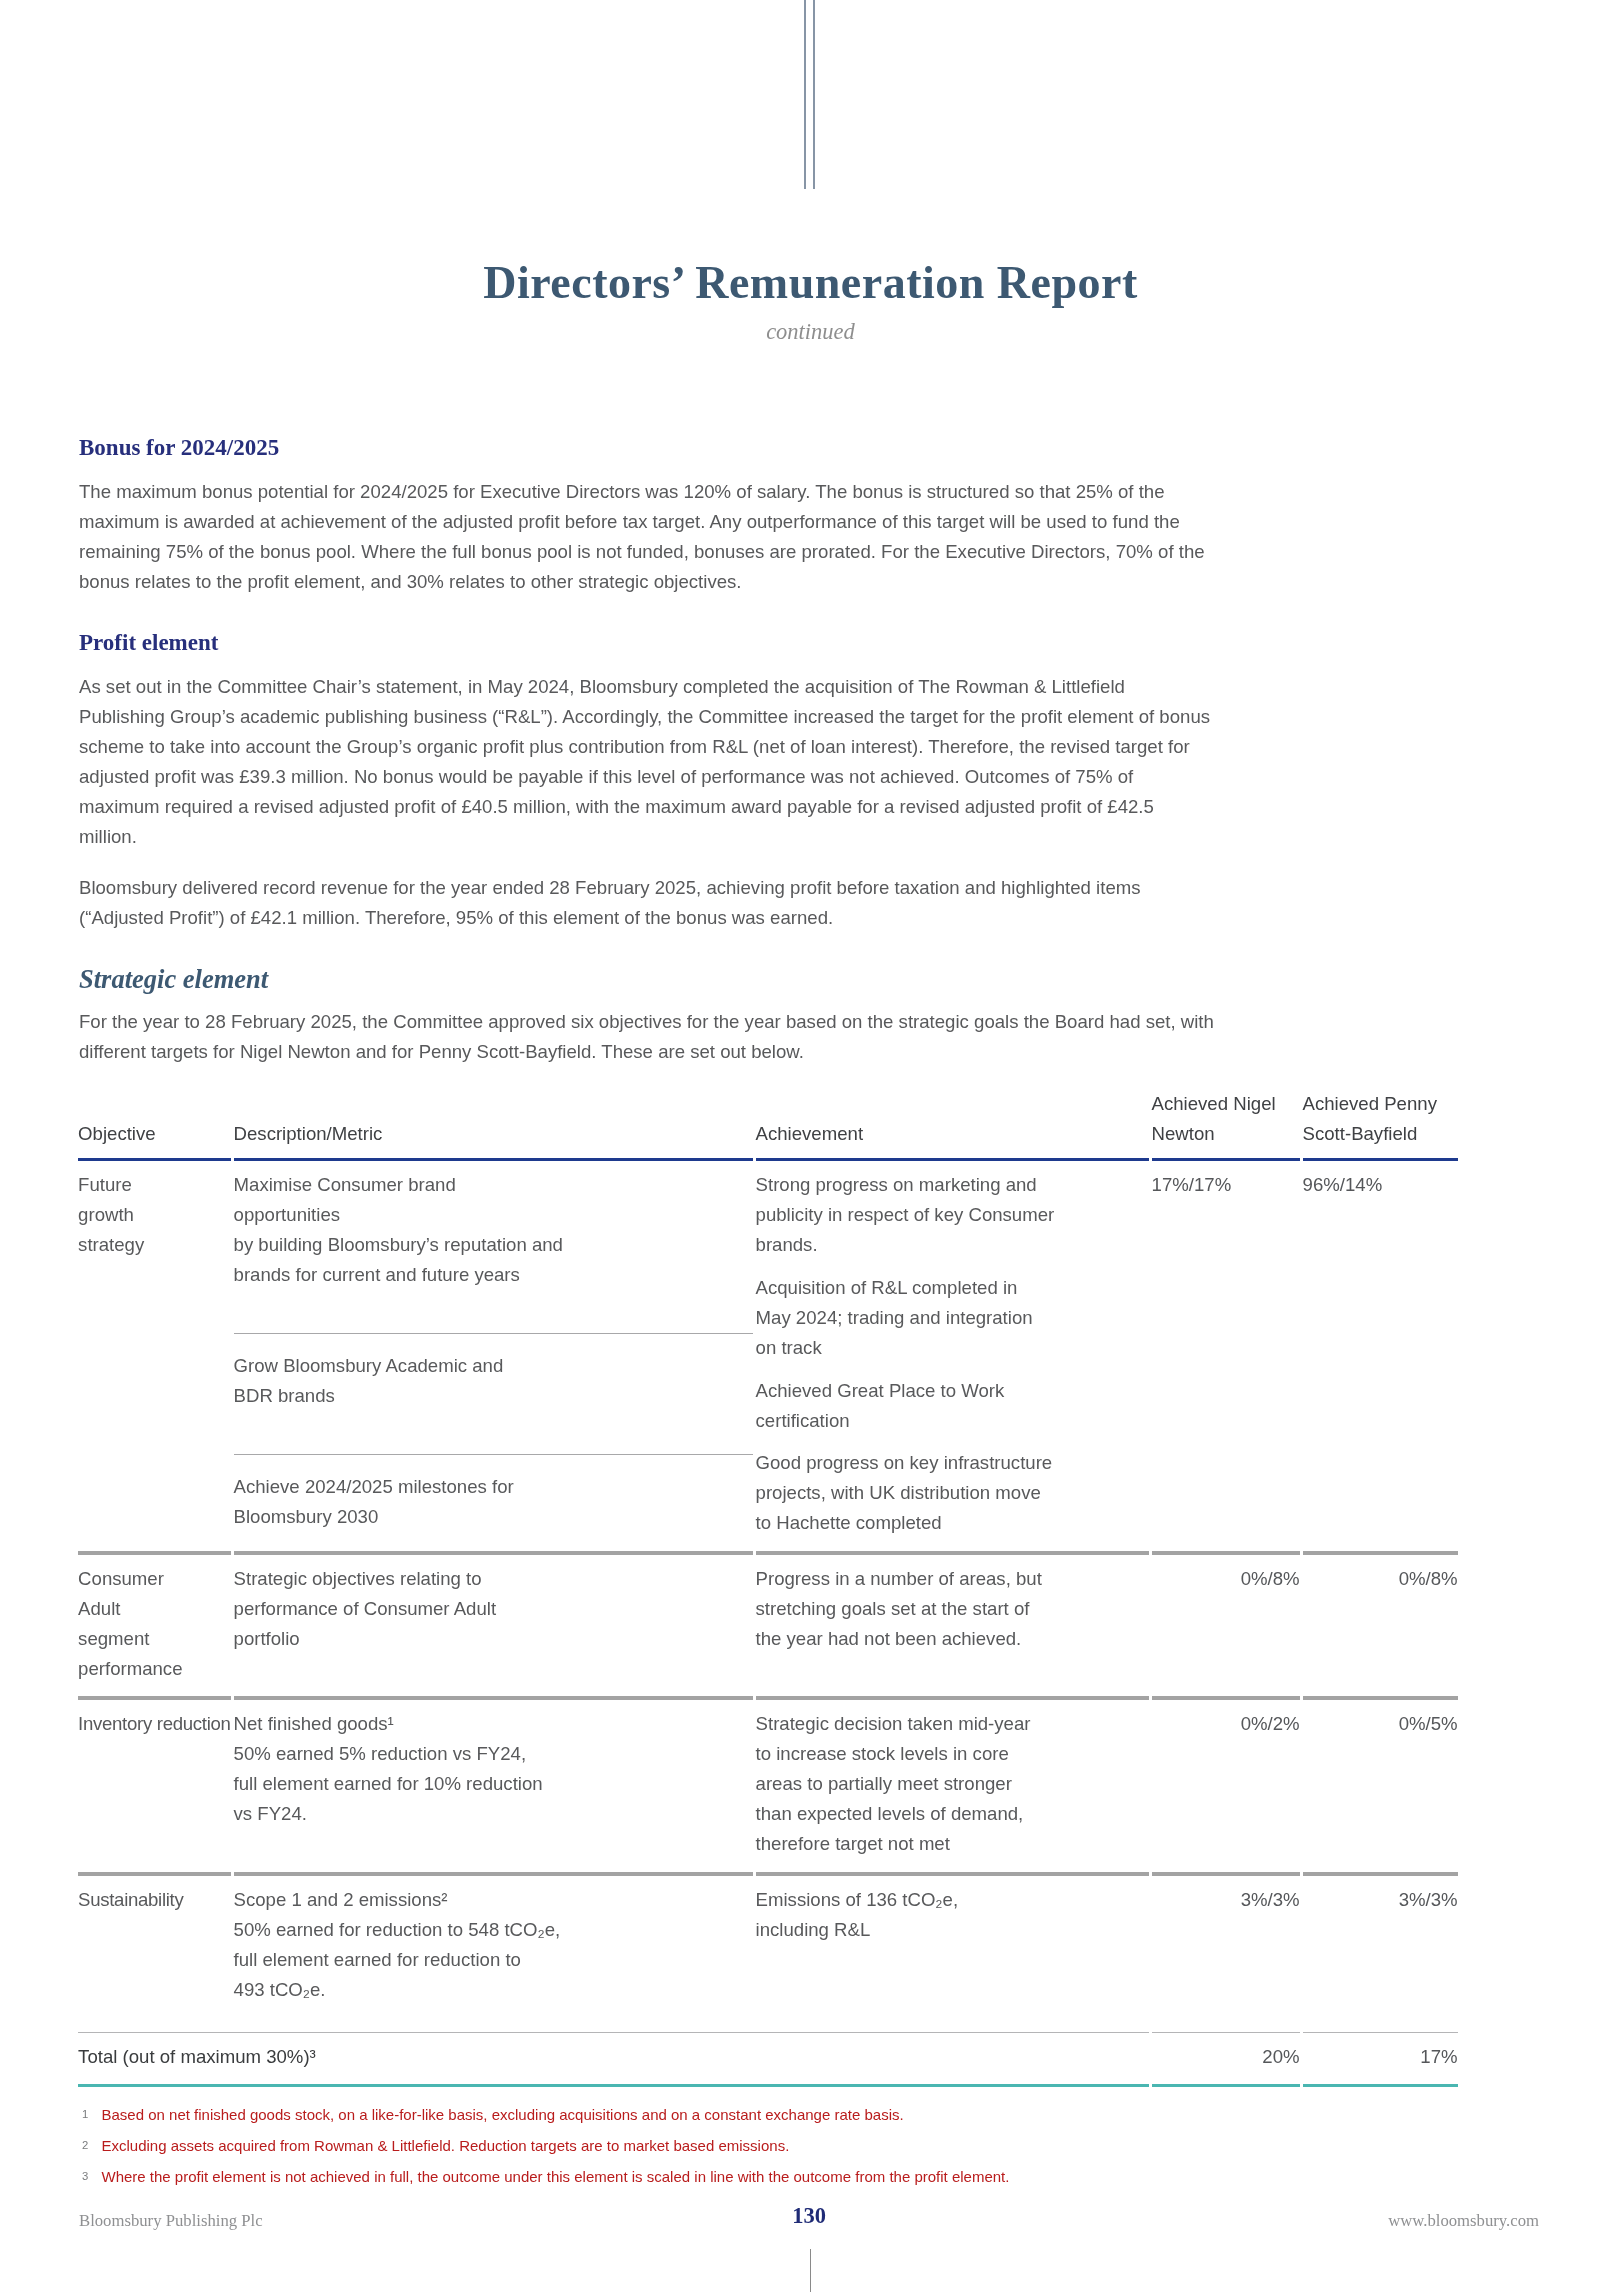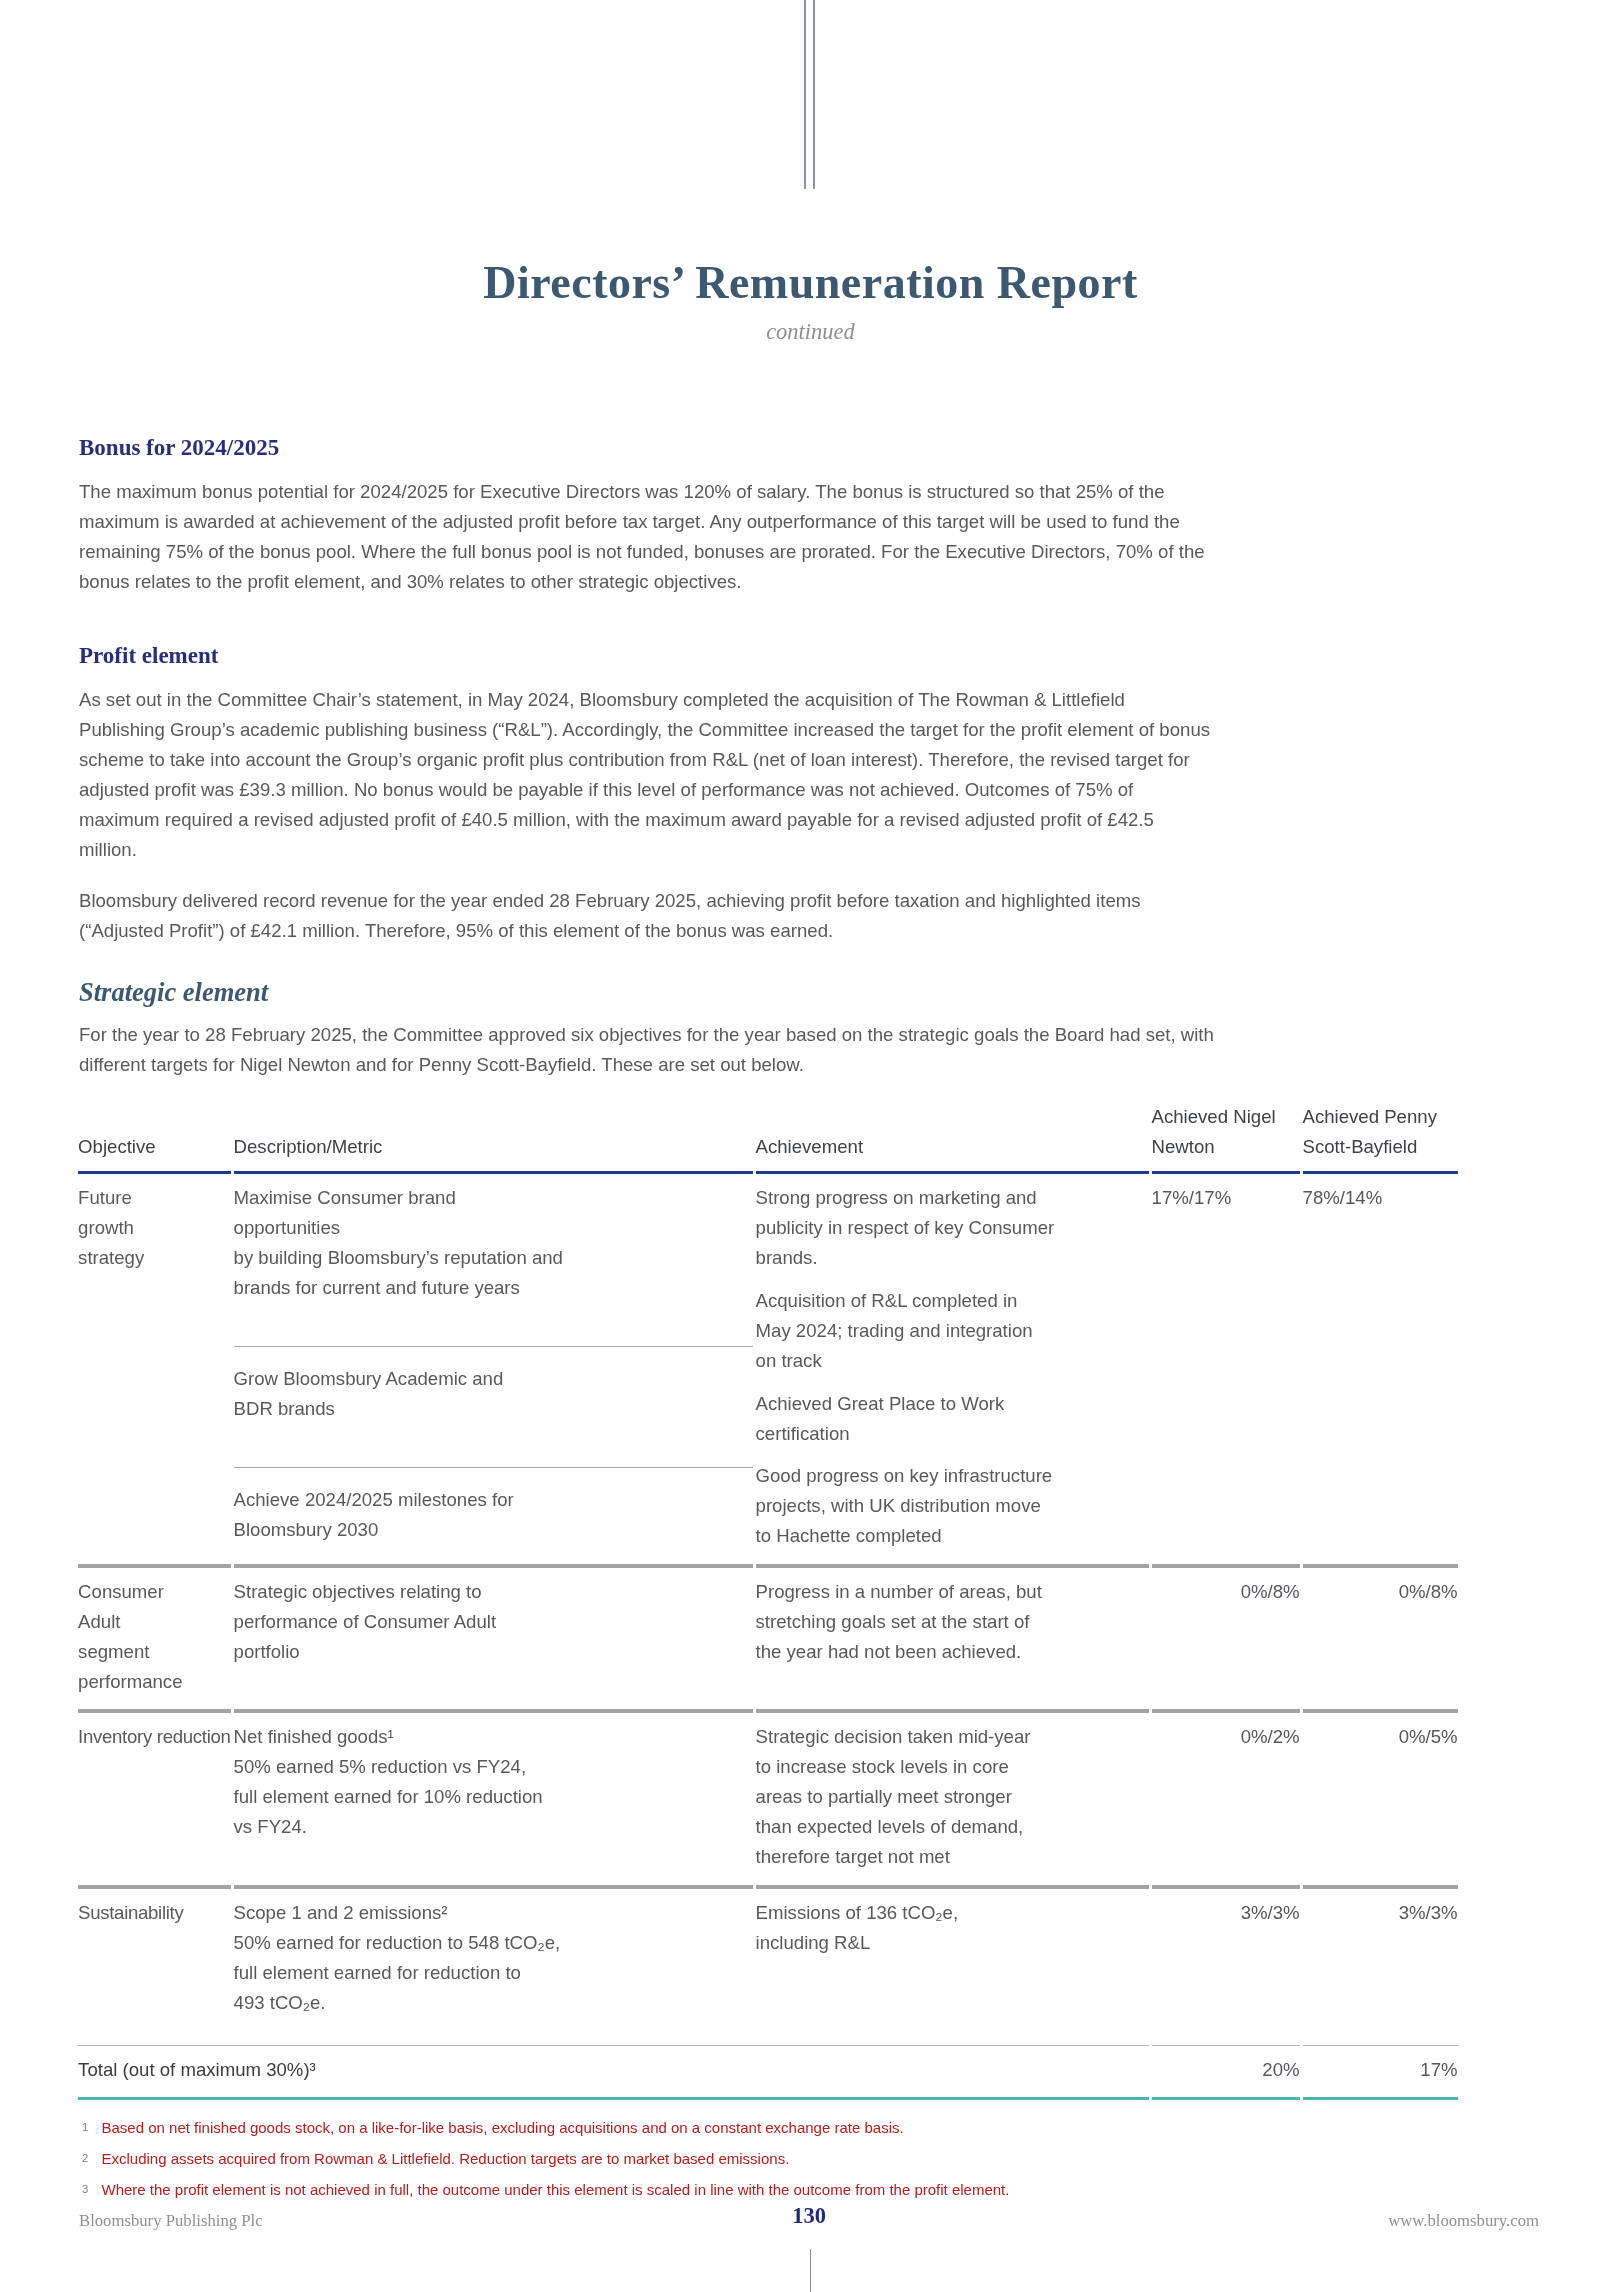--- a/index.html
+++ b/index.html
@@ -37,21 +37,21 @@
     font-style:italic;
     font-size:22.5px;color:#8e8e8e;
   }
   main{padding:90px 0 0 79px;}
   h2.sec{
     margin:0 0 15.7px 0;
     font-family:"Liberation Serif", serif;
     font-size:23px;font-weight:bold;
     color:var(--heading-navy,#272f7c);
   }
-  h2.sec.profit{margin-top:46px;}
+  h2.sec.profit{margin-top:33px;}
   h3.sec{
     margin:31px 0 11.8px 0;
     font-family:"Liberation Serif", serif;
     font-size:26.5px;font-weight:bold;
     color:var(--title-slate,#3d5972);
     font-style:italic;
   }
   p.body{
     margin:0 0 21.6px 0;
     max-width:1135px;
@@ -207,21 +207,21 @@
               <span class="line">Achieved Great Place to Work</span>
               <span class="line">certification</span>
             </div>
             <div class="ach-block">
               <span class="line">Good progress on key infrastructure</span>
               <span class="line">projects, with UK distribution move</span>
               <span class="line">to Hachette completed</span>
             </div>
           </td>
           <td class="val left">17%/17%</td>
-          <td class="val left">78%/14%</td>
+          <td class="val left">96%/14%</td>
         </tr>
 
         <tr class="data-row">
           <td>
               <div class="obj-text">Consumer Adult segment performance</div>
             </td>
           <td class="desc-cell">
             <div class="desc-block">
               <span class="line">Strategic objectives relating to</span>
               <span class="line">performance of Consumer Adult portfolio</span>

